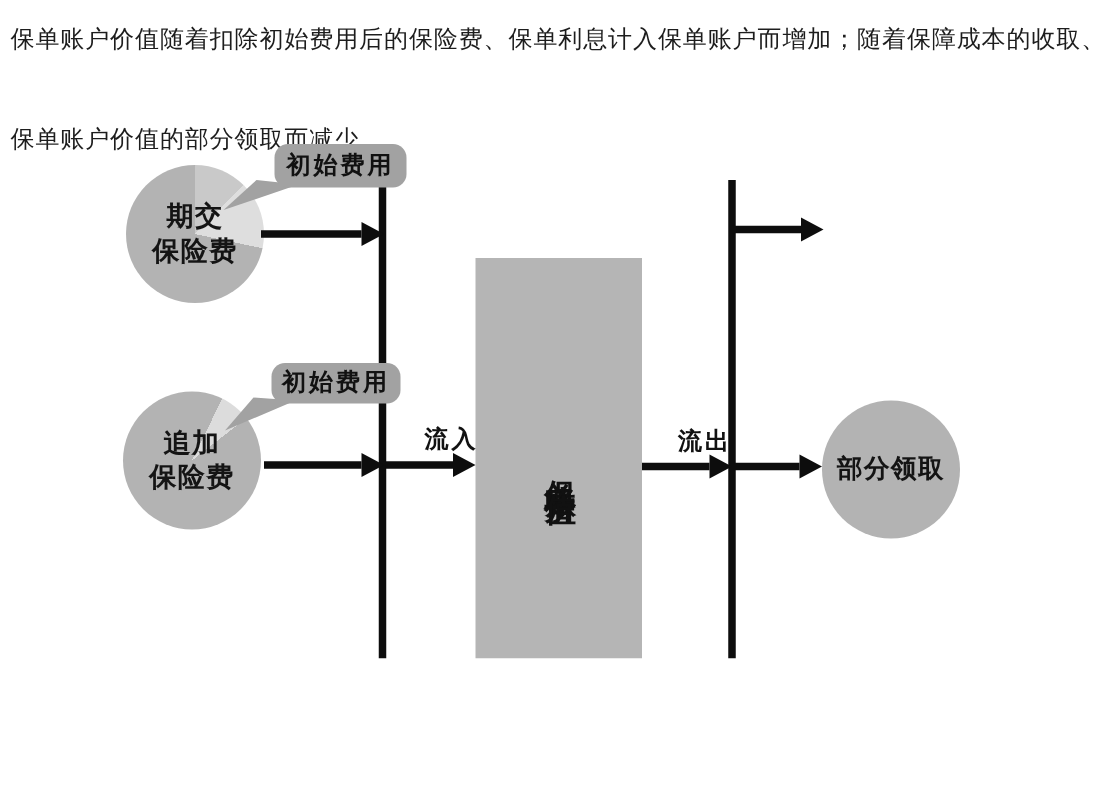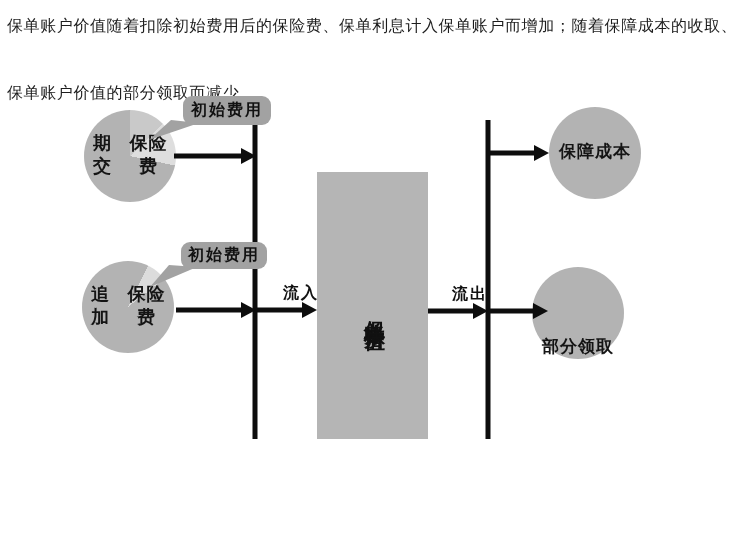--- a/index.html
+++ b/index.html
@@ -12,21 +12,21 @@
     --line_color:#0d0d0d;
     --text_color:#141414;
     --bg_color:#ffffff;
   }
   *{margin:0;padding:0;box-sizing:border-box;}
   html,body{background:#fff;}
   .page{
     position:relative;
     width:737px;height:439px;
     background:var(--bg_color);
-    font-family:Liberation Mono, monospace;
+    font-family:Liberation Sans, sans-serif;
     color:var(--text_color);
     overflow:hidden;
   }
   
   .intro p{
     position:absolute;
     left:7px;
     font-size:16px;
     letter-spacing:0.6px;
     white-space:nowrap;
@@ -42,41 +42,41 @@
   }
   svg.connectors .ln{stroke:var(--line_color);}
   svg.connectors .hd{fill:var(--line_color);}
   svg.connectors .tail{fill:var(--callout_fill);}
 
   
   .circle{
     position:absolute;z-index:1;
     width:92px;height:92px;border-radius:50%;
     background:var(--circle_fill);
-    display:flex;align-items:center;justify-content:center;
+    display:flex;flex-direction:column;align-items:center;justify-content:center;
     font-weight:bold;font-size:18px;line-height:1.3;
     text-align:center;letter-spacing:1px;
   }
   .circle.pie-big{
     background:conic-gradient(from 0deg,
       var(--wedge_mid) 0deg 45deg,
       var(--wedge_light) 45deg 102deg,
       var(--circle_fill) 102deg 360deg);
   }
   .circle.pie-thin{
     background:conic-gradient(from 0deg,
       var(--circle_fill) 0deg 26deg,
       var(--slice_light) 26deg 52deg,
       var(--circle_fill) 52deg 360deg);
   }
   .circle.c1{left:84px;top:110px;}
   .circle.c2{left:82px;top:261px;}
   .circle.c3{left:83px;top:424px;}
   .circle.r1{left:549px;top:107px;font-size:17px;}
-  .circle.r2{left:532px;top:267px;font-size:17px;align-items:flex-end;}
+  .circle.r2{left:548px;top:267px;font-size:17px;}
   .circle.r3{left:550px;top:426px;font-size:17px;}
 
   
   .callout{
     position:absolute;z-index:3;
     background:var(--callout_fill);
     border-radius:9px;
     display:flex;align-items:center;justify-content:center;
     font-weight:bold;font-size:16px;letter-spacing:2px;
     color:#111;
@@ -180,20 +180,17 @@
     <span>初始费用</span>
   </div>
 
   <div class="center-box">
     <span class="vtext">保单账户价值</span>
   </div>
 
   <div class="flow-label in">流入</div>
   <div class="flow-label out">流出</div>
 
-  <div class="circle r1">
-    <span>保障成本</span>
-  </div>
   <div class="circle r2">
     <span>部分领取</span>
   </div>
 
 </div>
 
 </body></html>

